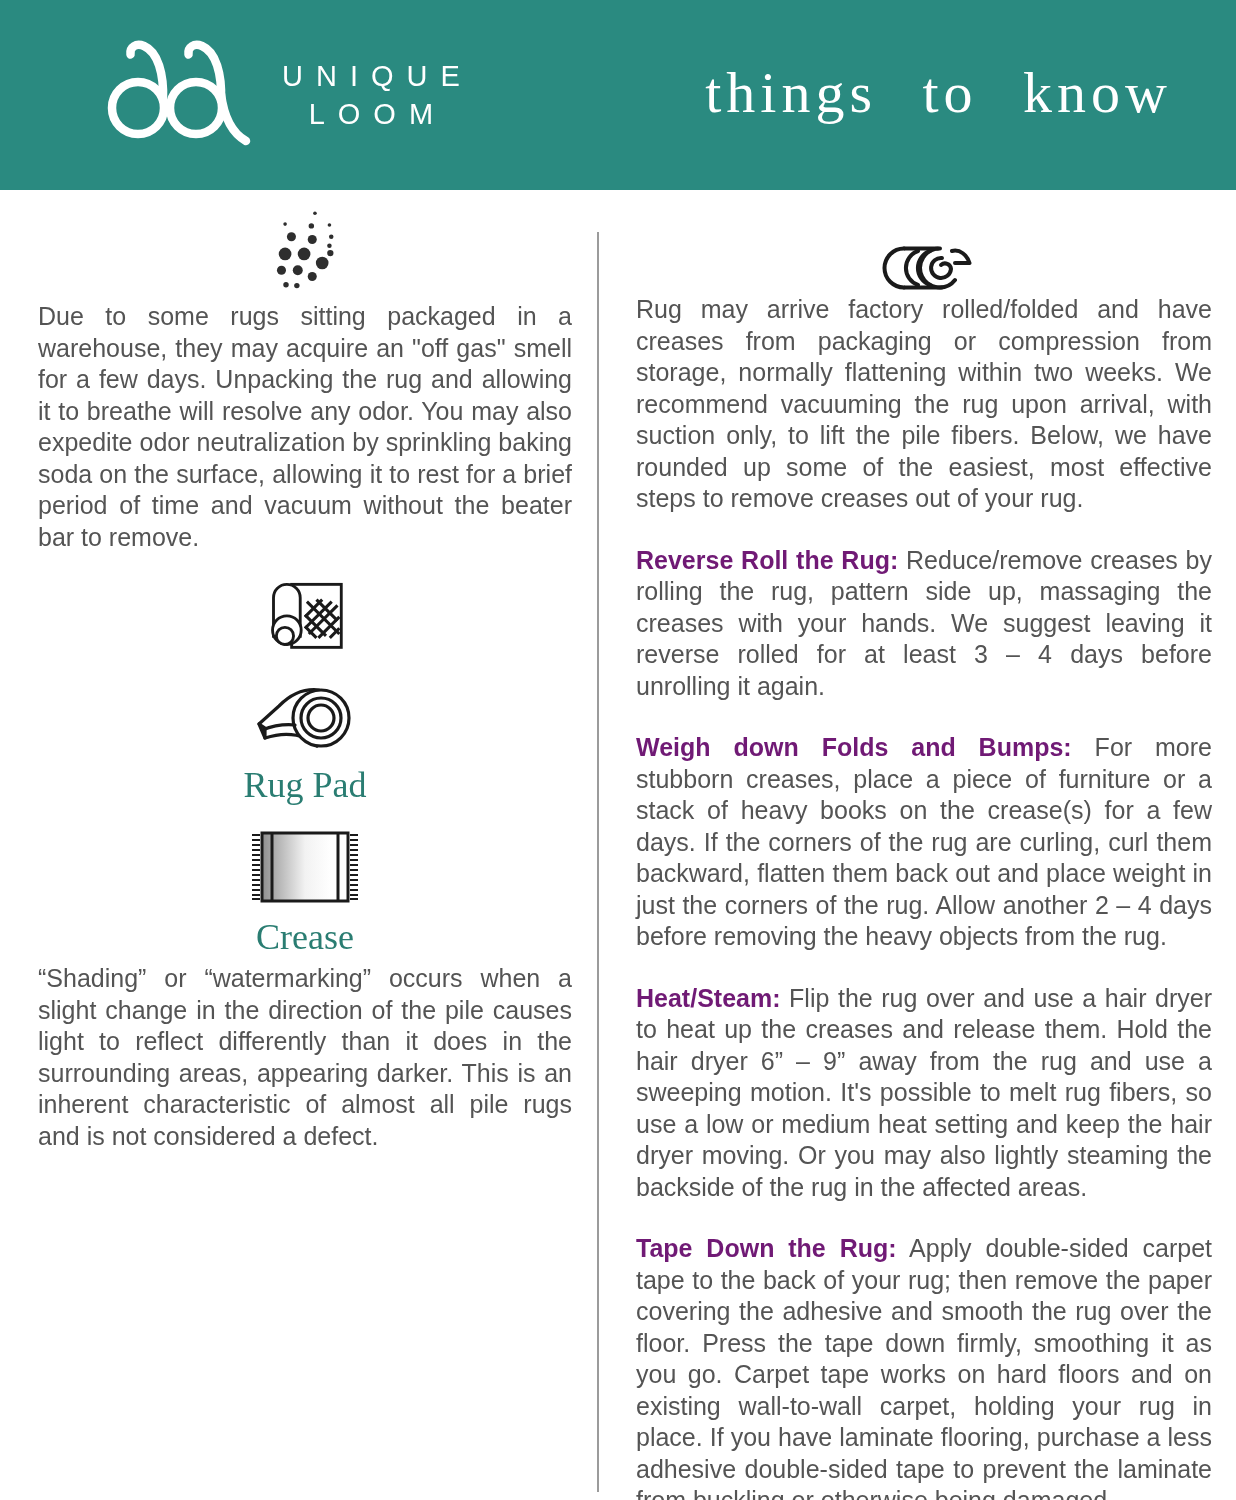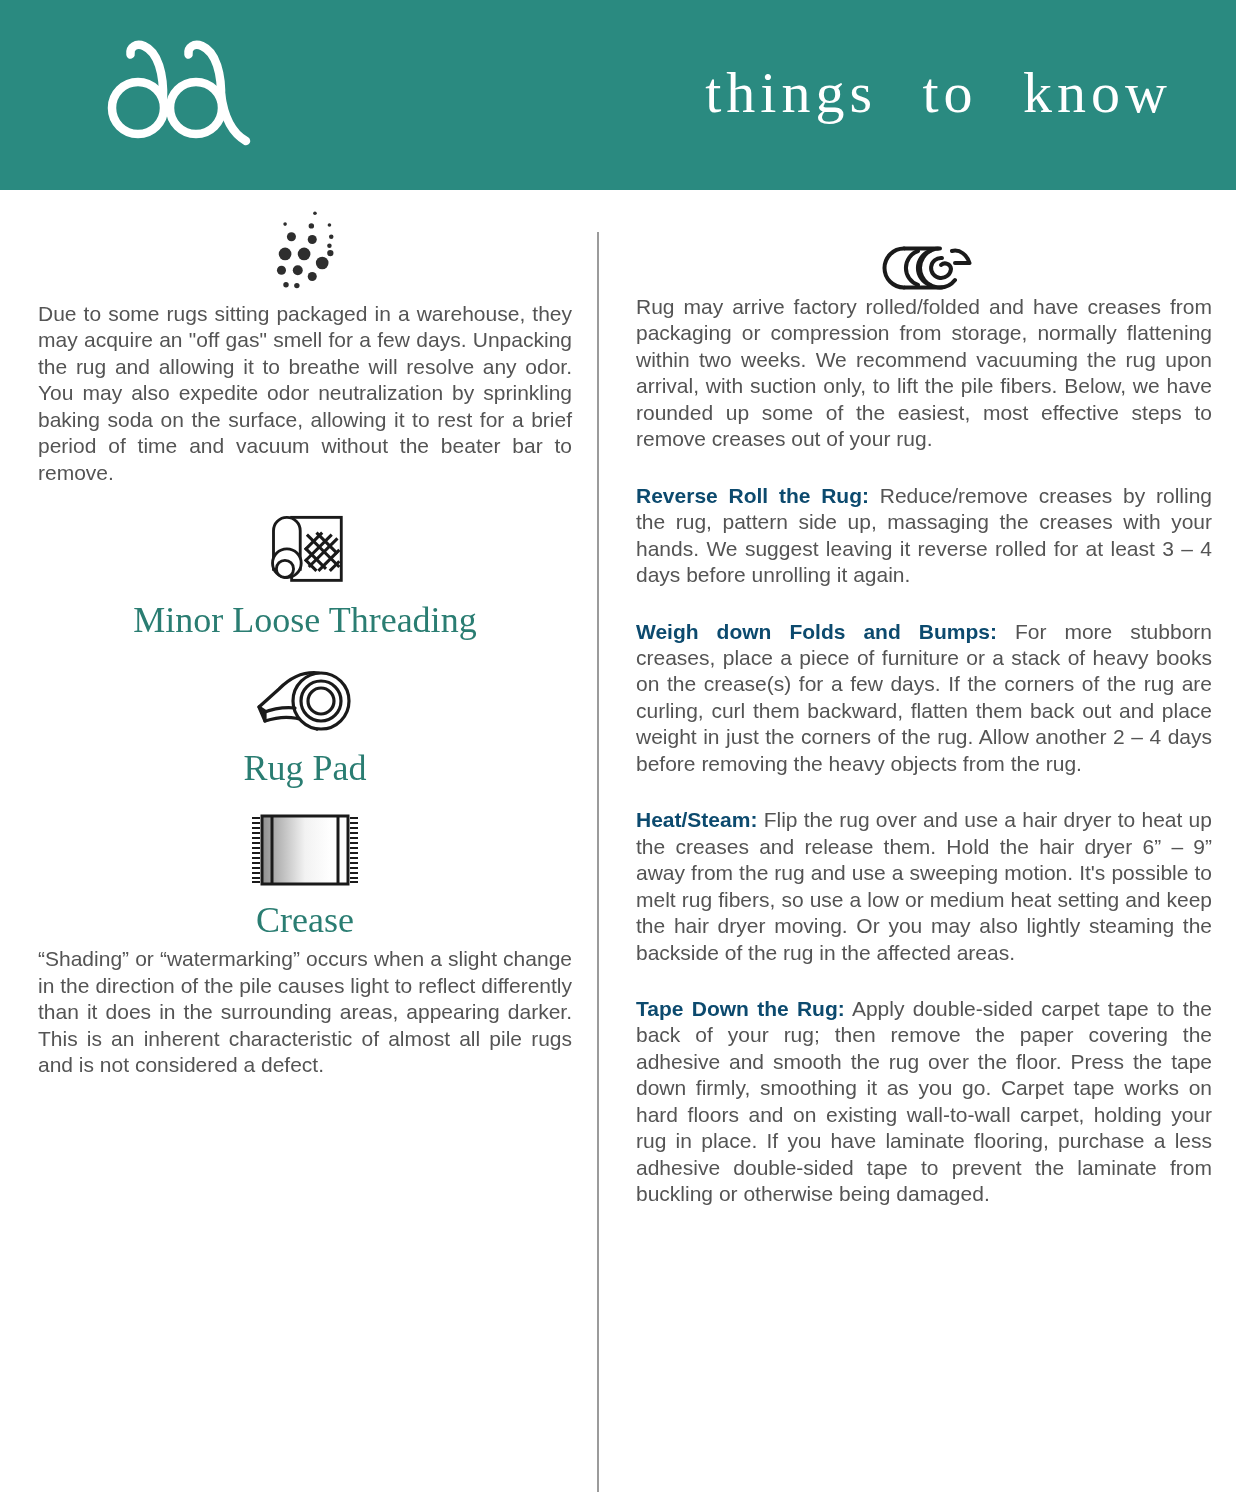--- a/index.html
+++ b/index.html
@@ -55,28 +55,28 @@
     font-family:"Liberation Serif", serif;
     font-weight:400;
     color:#2a7d72;
     font-size:36px;
     line-height:1;
     text-align:center;
     margin:14px 0 8px 0;
   }
   .body-text{
     margin:0;
-    font-size:21px;
+    font-size:25px;
     line-height:1.26;
     color:#545454;
     text-align:justify;
     text-justify:inter-word;
   }
   .tip{margin:30px 0 0 0;}
-  .tip b{color:#0c4a6e;font-weight:bold;}
+  .tip b{color:#701a75;font-weight:bold;}
   
   .mt-odor{margin-top:16px;}
   .mt-roll{margin-top:18px;}
   .mt-tape{margin-top:24px;}
   .mt-shade{margin-top:26px;}
   .mt-crease{margin-top:54px;}
   .intro-gap{margin-top:2px;}
 </style>
 </head>
 <body>
@@ -89,20 +89,24 @@
         <svg width="152" height="112" viewBox="0 0 152 110" fill="none">
           <g stroke="#ffffff" stroke-width="8.5" stroke-linecap="round" fill="none">
             <circle cx="38" cy="70" r="26"></circle>
             <circle cx="96" cy="70" r="26"></circle>
             <path d="M63,62 C64,36 58,14 44,8 C36,4.8 29.5,9 30.5,16.5"></path>
             <path d="M121,62 C122,36 116,14 102,8 C94,4.8 87.5,9 88.5,16.5"></path>
             <path d="M121,56 C124,80 132,95 146,103"></path>
           </g>
         </svg>
       </span>
+      <div class="brand-text">
+        <div>UNIQUE</div>
+        <div>LOOM</div>
+      </div>
     </div>
     <div class="banner-title">things to know</div>
   </div>
 
   <div class="divider"></div>
 
   <div class="columns">
 
     <div class="col-left">
 
@@ -138,21 +142,20 @@
             <path d="M11,70 V28 a14,14 0 0 1 28,0 v42" fill="#ffffff"></path>
             <circle cx="25" cy="62" r="15" fill="#ffffff"></circle>
             <circle cx="23" cy="68" r="9" fill="#ffffff"></circle>
             <g stroke-width="3.2">
               <path d="M44,48 L62,30 M44,60 L72,32 M48,66 L78,36 M58,70 L80,48 M70,70 L80,60"></path>
               <path d="M56,30 L78,52 M46,32 L80,66 M44,46 L66,68 M44,58 L56,70"></path>
             </g>
           </g>
         </svg>
       </div>
-      <div class="section-heading">Minor Loose Threading</div>
 
       <div class="icon-row mt-tape">
         <svg width="100" height="74" viewBox="0 0 100 72" fill="none">
           <g stroke="#1a1a1a" stroke-width="3.2" fill="none" stroke-linecap="round" stroke-linejoin="round">
             <path d="M64,10 C46,8 34,16 24,26 L4,44 L10,58 C34,50 52,56 62,66" fill="#ffffff"></path>
             <circle cx="66" cy="38" r="28" fill="#ffffff"></circle>
             <circle cx="66" cy="38" r="20"></circle>
             <circle cx="66" cy="38" r="13"></circle>
             <path d="M7,50 C20,45 30,44 40,45"></path>
             <path d="M4,44 L10,48 L10,58"></path>

